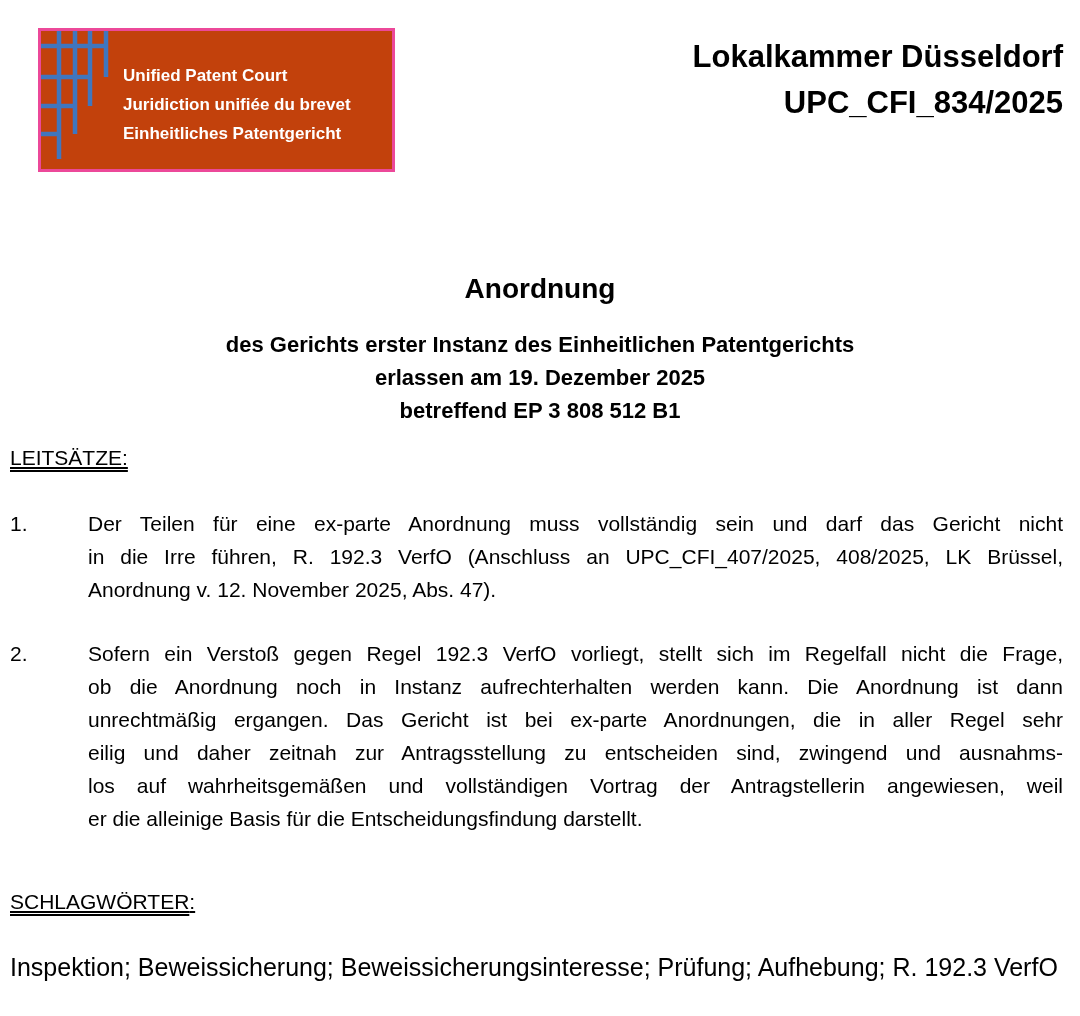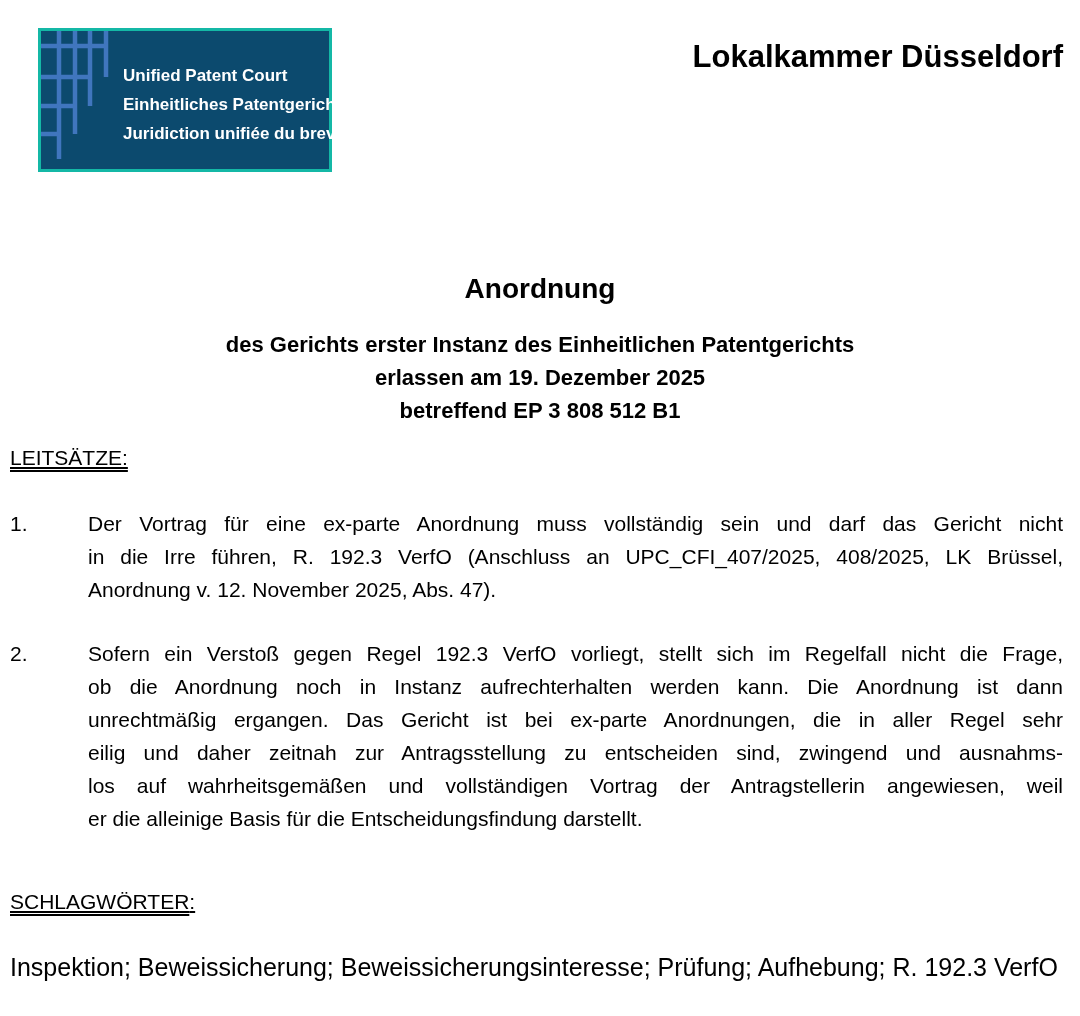--- a/index.html
+++ b/index.html
@@ -1,21 +1,21 @@
 <!DOCTYPE html>
 <html lang="de"><head>
 <meta charset="utf-8">
 <style>
   html,body{margin:0;padding:0;background:#ffffff;}
   .page{position:relative;width:1080px;height:1016px;background:#ffffff;color:#000000;
         font-family:"Liberation Sans",sans-serif;overflow:hidden;}
 
   
-  .logo{position:absolute;left:38px;top:28px;width:294px;height:144px;
-        background:#0c4a6e;border:3px solid #14b8a6;box-sizing:border-box;}
+  .logo{position:absolute;left:38px;top:28px;width:357px;height:144px;
+        background:#c2410c;border:3px solid #ec4899;box-sizing:border-box;}
   .logo-grid{position:absolute;left:0;top:0;display:block;}
   .logo-text{position:absolute;left:82px;top:30px;font-size:17px;font-weight:bold;
         line-height:29px;color:#ffffff;white-space:nowrap;}
 
   
   .hdr-right{position:absolute;top:34px;right:17px;text-align:right;
         font-size:31px;font-weight:bold;line-height:46px;white-space:nowrap;}
 
   
   .title-block{position:absolute;top:270px;left:0;width:100%;text-align:center;font-weight:bold;}
@@ -51,44 +51,45 @@
       <line x1="34" y1="0" x2="34" y2="103"></line>
       <line x1="49" y1="0" x2="49" y2="75"></line>
       <line x1="65" y1="0" x2="65" y2="46"></line>
       <line x1="0" y1="15" x2="67" y2="15"></line>
       <line x1="0" y1="46" x2="51" y2="46"></line>
       <line x1="0" y1="75" x2="36" y2="75"></line>
       <line x1="0" y1="103" x2="20" y2="103"></line>
     </svg>
     <div class="logo-text">
       <div>Unified Patent Court</div>
+      <div>Juridiction unifiée du brevet</div>
       <div>Einheitliches Patentgericht</div>
-      <div>Juridiction unifiée du brevet</div>
     </div>
   </div>
 
   <div class="hdr-right">
     <div>Lokalkammer Düsseldorf</div>
+    <div>UPC_CFI_834/2025</div>
   </div>
 
   <div class="title-block">
     <div class="doc-title">Anordnung</div>
     <div class="doc-sub first">des Gerichts erster Instanz des Einheitlichen Patentgerichts</div>
     <div class="doc-sub">erlassen am 19. Dezember 2025</div>
     <div class="doc-sub">betreffend EP 3 808 512 B1</div>
   </div>
 
   <div class="sec-heading leitsaetze">
     <span class="u">LEITSÄTZE:</span>
   </div>
 
   <div class="item item-1">
     <span class="num">1.</span>
     <div class="body">
-      <div class="ln just">Der Vortrag für eine ex-parte Anordnung muss vollständig sein und darf das Gericht nicht</div>
+      <div class="ln just">Der Teilen für eine ex-parte Anordnung muss vollständig sein und darf das Gericht nicht</div>
       <div class="ln just">in die Irre führen, R. 192.3 VerfO (Anschluss an UPC_CFI_407/2025, 408/2025, LK Brüssel,</div>
       <div class="ln">Anordnung v. 12. November 2025, Abs. 47).</div>
     </div>
   </div>
 
   <div class="item item-2">
     <span class="num">2.</span>
     <div class="body">
       <div class="ln just">Sofern ein Verstoß gegen Regel 192.3 VerfO vorliegt, stellt sich im Regelfall nicht die Frage,</div>
       <div class="ln just">ob die Anordnung noch in Instanz aufrechterhalten werden kann. Die Anordnung ist dann</div>

